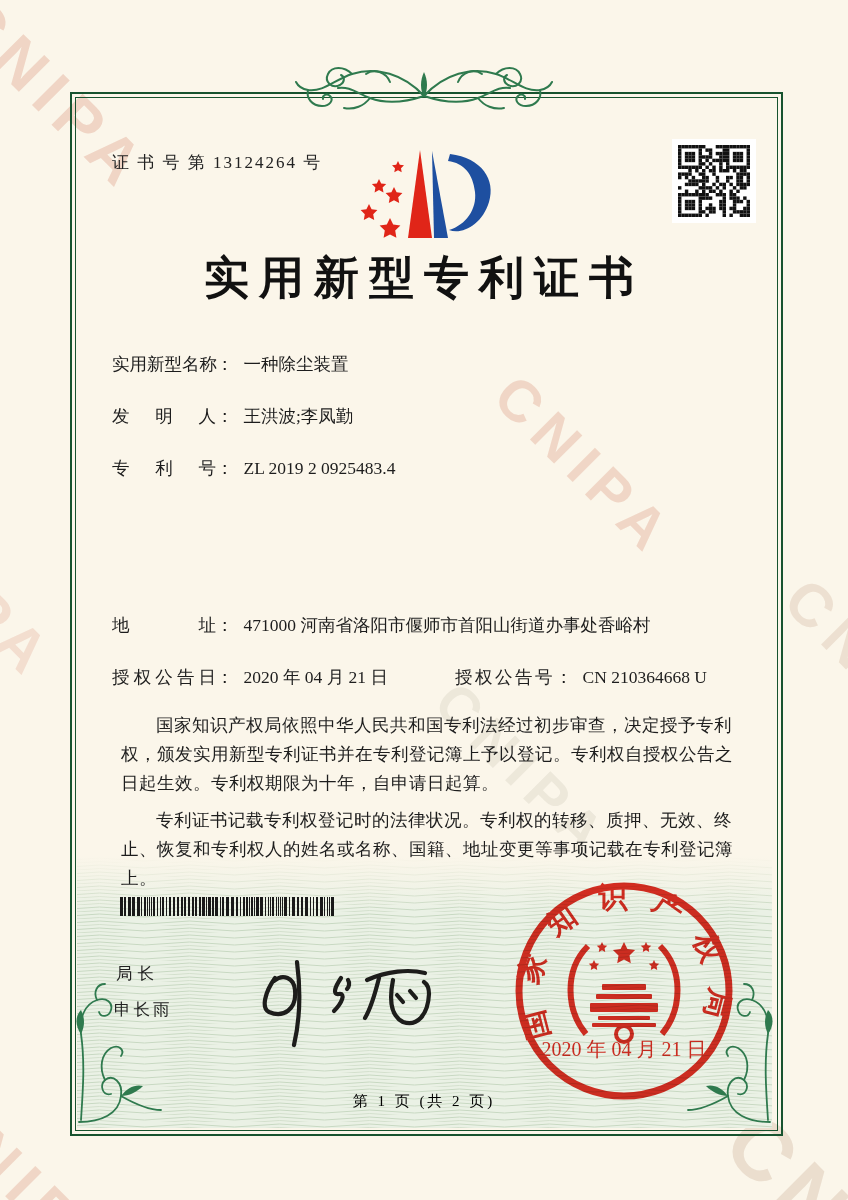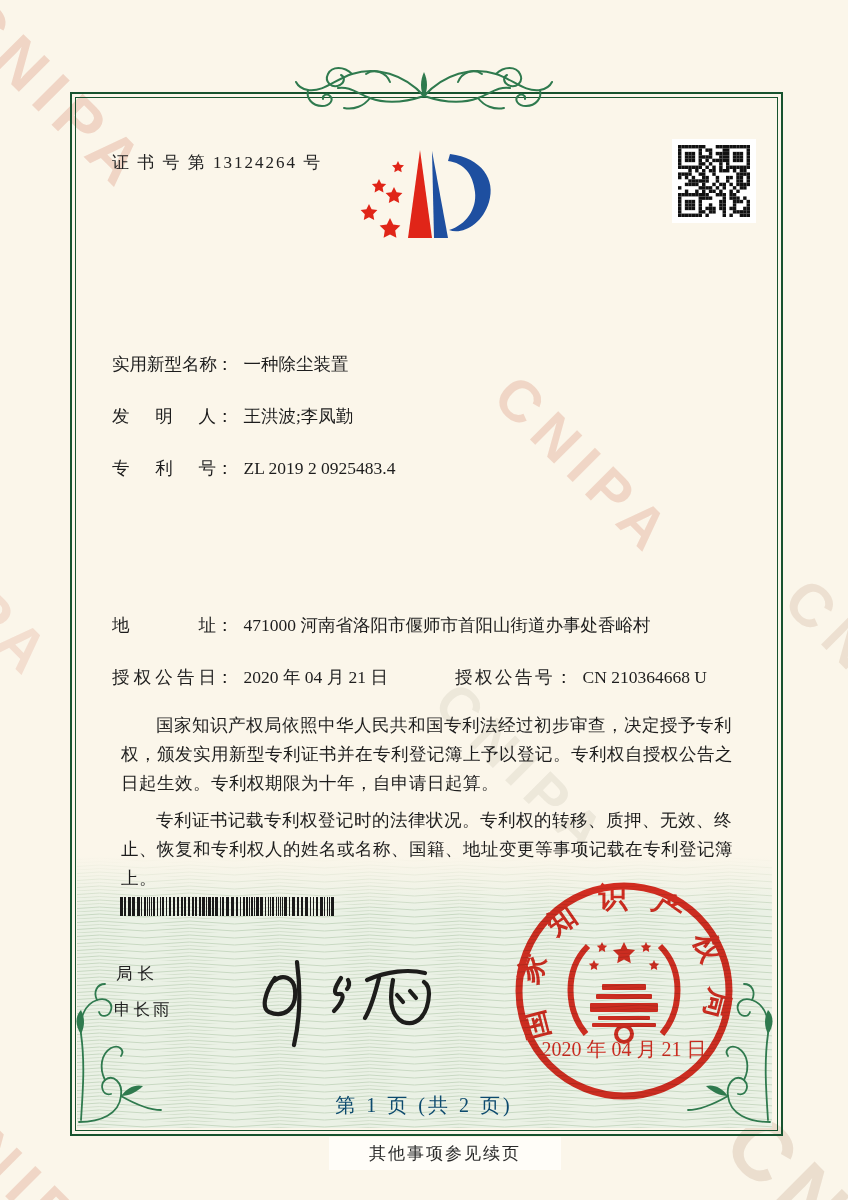--- a/index.html
+++ b/index.html
@@ -53,21 +53,21 @@
   .paras p{margin:8px;text-indent:2em;letter-spacing:.5px;}
   
   .barcode{position:absolute;left:120px;top:897px;width:218px;height:19px;}
   .barcode i{position:absolute;top:0;bottom:0;background:#191919;}
   .director-title{position:absolute;left:116px;top:963px;font-size:16.5px;letter-spacing:5px;}
   .director-name{position:absolute;left:114px;top:999px;font-size:16.5px;letter-spacing:3px;text-align:right;}
   .signature{position:absolute;left:245px;top:940px;}
   .seal{position:absolute;left:508px;top:876px;mix-blend-mode:multiply;opacity:.95;}
   
   .page-num{position:absolute;left:0;right:0;top:1092px;text-align:center;
-     font-size:20px;letter-spacing:3px;color:#0c4a6e;font-family:Liberation Serif, serif;}
+     font-size:15px;letter-spacing:3px;color:#000000;font-family:Liberation Serif, serif;}
   .note-box{position:absolute;left:329px;top:1137px;width:232px;height:33px;
      background:#fffdf8;display:flex;align-items:center;justify-content:center;
      font-size:17px;letter-spacing:2px;color:#2a2a2a;}
 </style>
 </head>
 <body>
 
 <div class="page">
 
   <span class="wm wm1">CNIPA</span>
@@ -406,20 +406,21 @@
           <rect x="8" y="20" width="1" height="1"></rect>
           <rect x="13" y="20" width="1" height="1"></rect>
           <rect x="15" y="20" width="1" height="1"></rect>
           <rect x="18" y="20" width="1" height="1"></rect>
           <rect x="19" y="20" width="1" height="1"></rect>
           <rect x="20" y="20" width="1" height="1"></rect>
         </g>
       </svg>
   </div>
 
+  <div class="title">实用新型专利证书</div>
 
   <div class="frow r0">
     <span class="flabel">实用新型名称</span>：<span class="fvalue">一种除尘装置</span>
   </div>
   <div class="frow r1">
     <span class="flabel">发明人</span>：<span class="fvalue">王洪波;李凤勤</span>
   </div>
   <div class="frow r2">
     <span class="flabel">专利号</span>：<span class="fvalue">ZL 2019 2 0925483.4</span>
   </div>
@@ -544,15 +545,14 @@
     </g>
     <g stroke="#de2318" fill="none">
       <path d="M78,158 C58,134 56,94 80,70" stroke-width="6"></path>
       <path d="M154,158 C174,134 176,94 152,70" stroke-width="6"></path>
       <circle cx="116" cy="158" r="8" stroke-width="4"></circle>
     </g>
     <text x="116" y="180" text-anchor="middle" font-size="20" fill="#de2318" font-family="Liberation Serif, DejaVu Serif, serif">2020 年 04 月 21 日</text>
   </svg>
 
   <div class="page-num">第 1 页 (共 2 页)</div>
-  <div class="note-box">其他事项参见续页</div>
 
 </div>
 
 </body></html>

